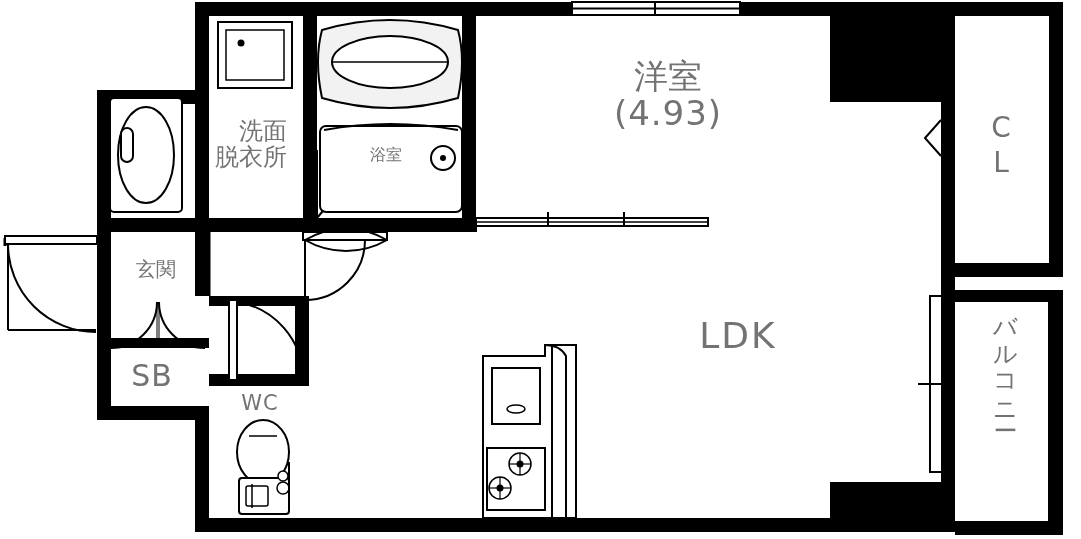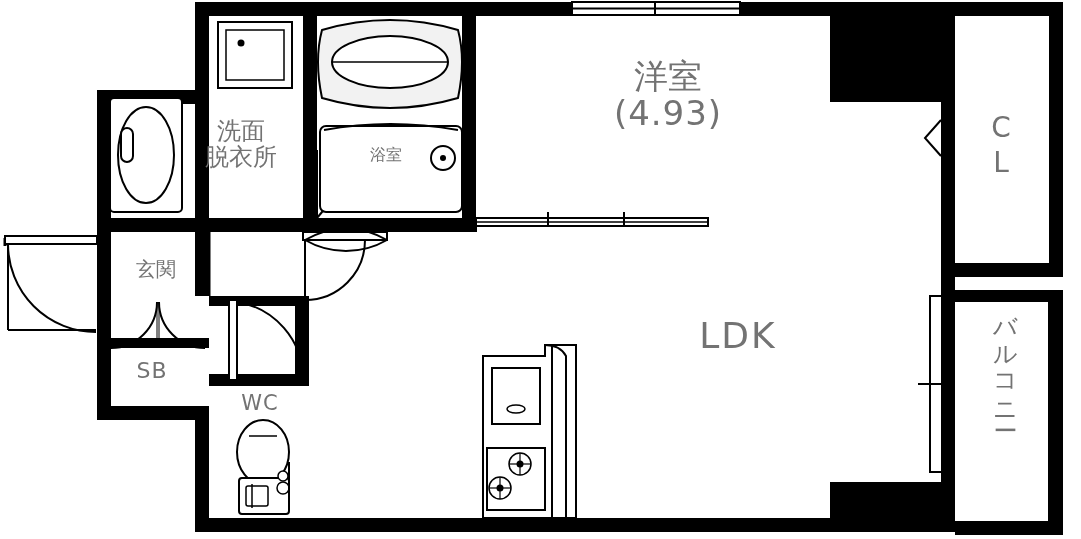--- a/index.html
+++ b/index.html
@@ -223,21 +223,21 @@
       <line x1="552" y1="345" x2="552" y2="518" stroke="#000000" stroke-width="2"></line>
       <path d="M 545 345 Q 560 345 566 356 L 566 518" fill="none" stroke="#000000" stroke-width="2"></path>
     </g>
 
     <g stroke="#000000" fill="none">
       <line x1="1049" y1="302" x2="1049" y2="521" stroke-width="2"></line>
     </g>
 
   </svg>
 
-  <div class="label lbl-jp" style="left:195px; top:118px; width:92px; font-size:24px;">
+  <div class="label lbl-jp" style="left:195px; top:118px; width:92px; font-size:24px;text-align:right;">
     <span>洗面</span><br>
     <span>脱衣所</span>
   </div>
 
   <div class="label lbl-jp" style="left:340px; top:146px; width:92px; font-size:16px;">
     <span>浴室</span>
   </div>
 
   <div class="label lbl-jp" style="left:108px; top:258px; width:96px; font-size:20px;">
     <span>玄関</span>
@@ -249,21 +249,21 @@
   </div>
 
   <div class="label lbl-en" style="left:638px; top:316px; width:200px; font-size:36px; letter-spacing:2px;">
     <span>LDK</span><br>
   </div>
 
   <div class="label lbl-en" style="left:222px; top:392px; width:76px; font-size:21px; letter-spacing:1px;">
     <span>WC</span>
   </div>
 
-  <div class="label lbl-en" style="left:114px; top:359px; width:76px; font-size:22px; letter-spacing:1px;">
+  <div class="label lbl-en" style="left:114px; top:359px; width:76px; font-size:30px; letter-spacing:1px;">
     <span>SB</span>
   </div>
 
   <div class="label lbl-en" style="left:975px; top:110px; width:52px; font-size:28px; line-height:1.25;">
     <span style="display:block;">C</span>
     <span style="display:block;">L</span>
   </div>
 
   <div class="label lbl-jp vert" style="left:992px; top:300px; font-size:24px;">
     <span>バルコニー</span>

